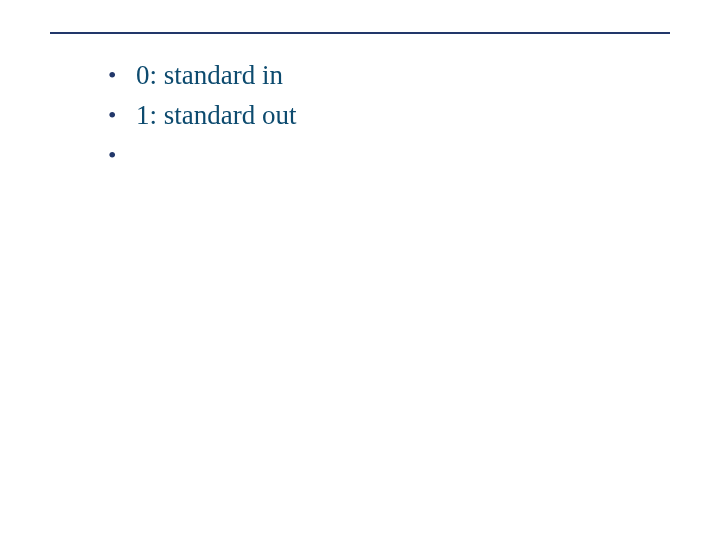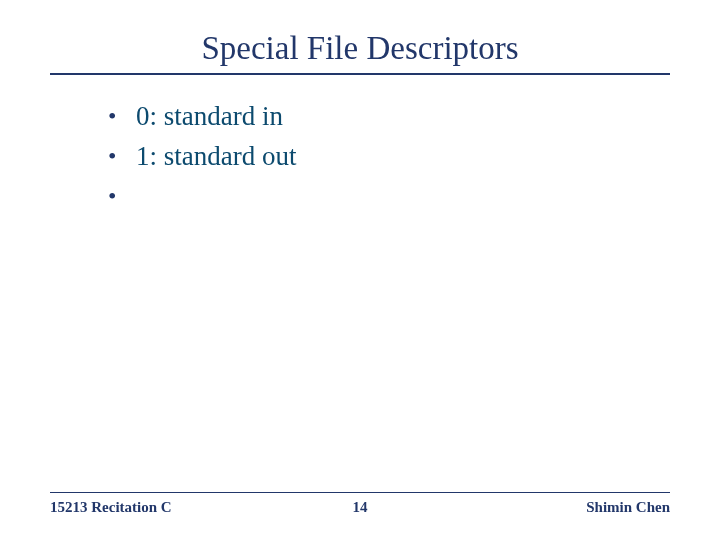--- a/index.html
+++ b/index.html
@@ -85,41 +85,30 @@
   .footer-right {
     font-size: 15px;
     font-weight: 700;
   }
 </style>
 </head>
 <body>
 
 <div class="slide">
 
-  <div class="title-wrap">
-    <h1 class="title">Special File Descriptors</h1>
-  </div>
   <hr class="hr-top">
 
   <div class="content">
     <div class="bullet-row">
       <span class="bullet-dot">•</span>
       <span class="bullet-text">0: standard in</span>
     </div>
     <div class="bullet-row">
       <span class="bullet-dot">•</span>
       <span class="bullet-text">1: standard out</span>
     </div>
     <div class="bullet-row">
       <span class="bullet-dot">•</span>
     </div>
   </div>
 
-  <div class="footer">
-    <hr class="hr-bottom">
-    <div class="footer-row">
-      <span class="footer-left">15213 Recitation C</span>
-      <span class="footer-center">14</span>
-      <span class="footer-right">Shimin Chen</span>
-    </div>
-  </div>
 
 </div>
 
 </body></html>

